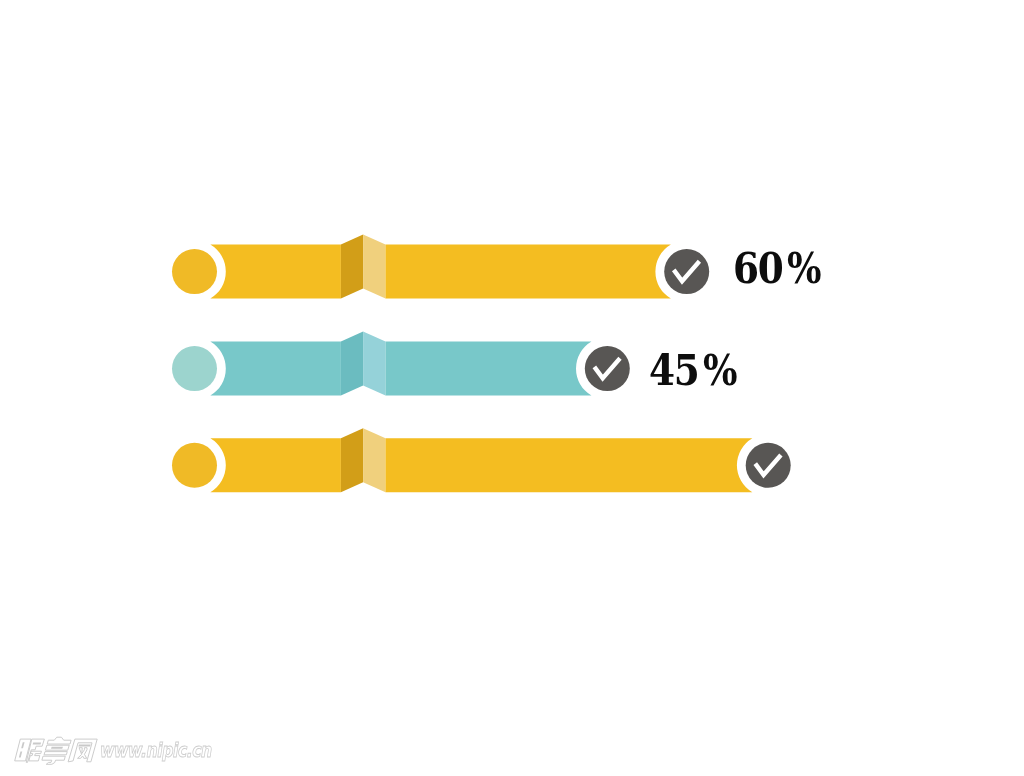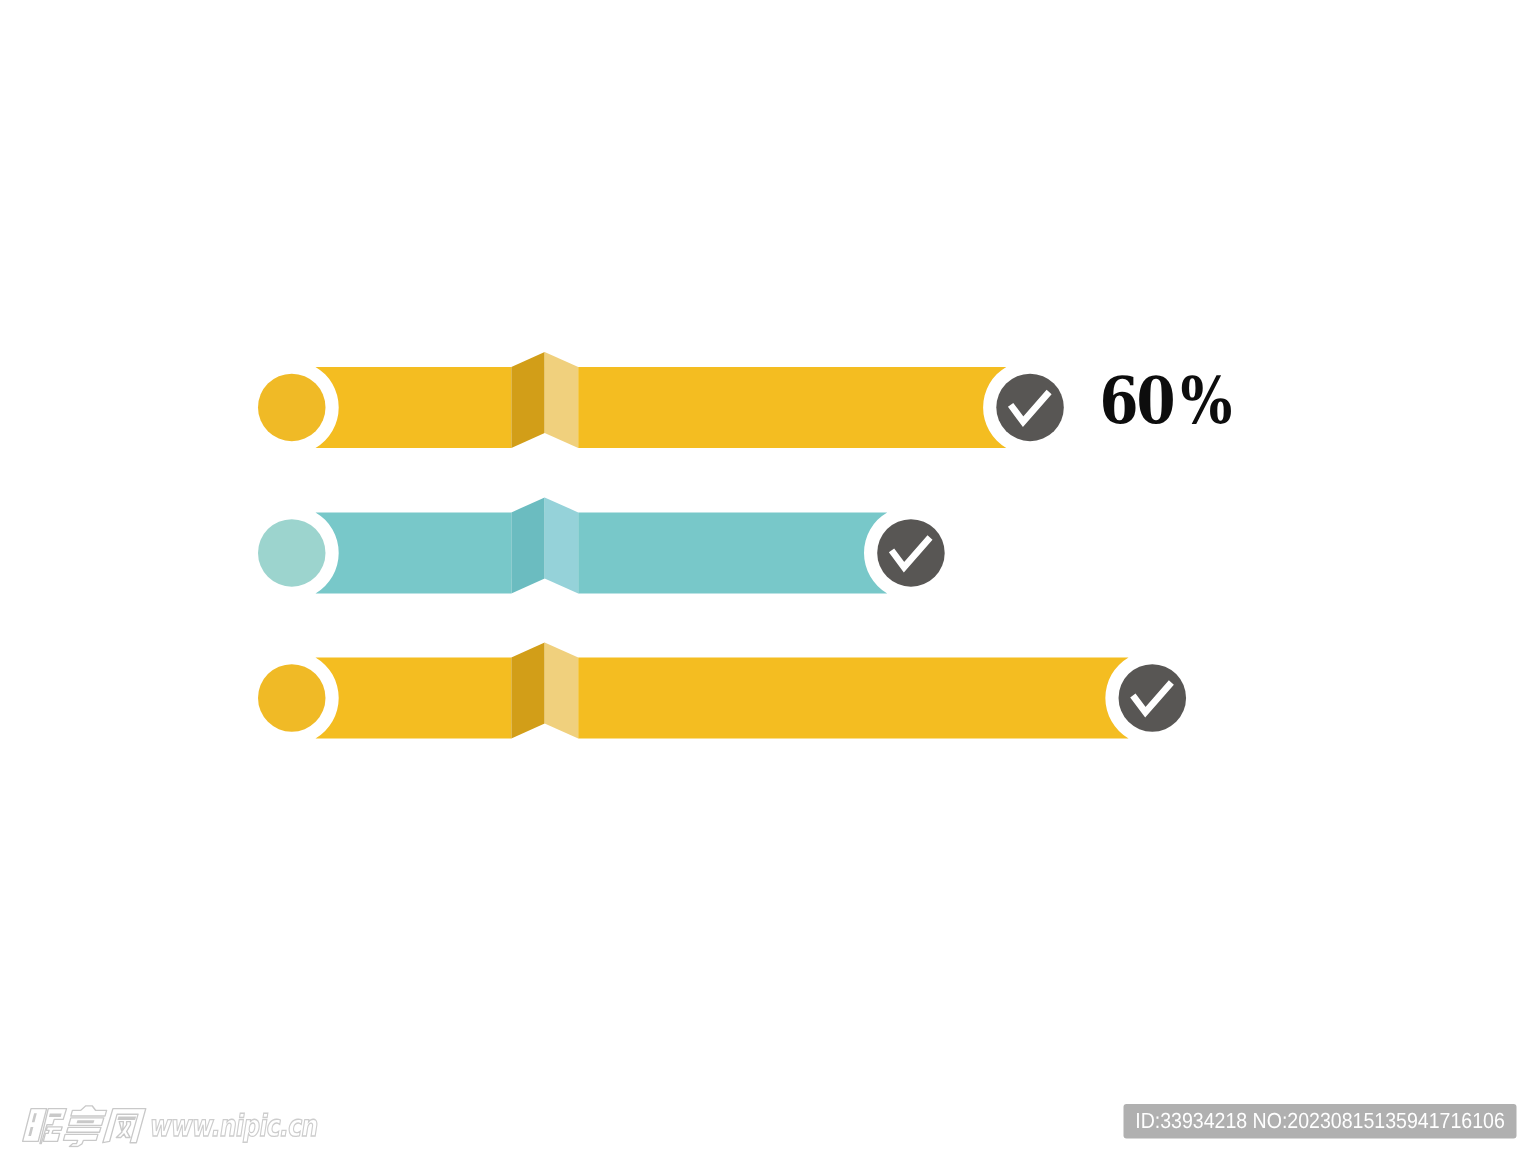--- a/index.html
+++ b/index.html
@@ -59,20 +59,21 @@
         <path fill="#F4BD21" d="M 210.333 438.3 L 340.9 438.3 L 340.9 492.3 L 210.333 492.3 A 31.3 31.3 0 0 0 210.333 438.3 Z"></path>
         <path fill="#D29E18" d="M 340.9 438.3 L 363.1 428.3 L 363.1 482.3 L 340.9 492.3 Z"></path>
         <path fill="#F0D07D" d="M 363.1 428.3 L 385.5 438.3 L 385.5 492.3 L 363.1 482.3 Z"></path>
         <path fill="#F4BD21" d="M 385.5 438.3 L 752.367 438.3 A 31.3 31.3 0 0 0 752.367 492.3 L 385.5 492.3 Z"></path>
         <circle fill="#F0BA26" cx="194.5" cy="465.3" r="22.5"></circle>
         <circle fill="#585654" cx="768.2" cy="465.3" r="22.5"></circle>
         <path fill="none" stroke="#ffffff" stroke-width="4.433" stroke-linecap="butt" stroke-linejoin="miter" stroke-miterlimit="4" d="M 755.24 463.613 L 763.588 474.863 L 780.913 454.995"></path>
       </g>
     </svg>
   <div class="pct" style="left: 732.8px; top: 247px;"><span class="num">60</span><span class="sym">%</span></div>
+  <div class="pct" style="left: 649.2px; top: 349px;"><span class="num">45</span><span class="sym">%</span></div>
 
   <svg id="wm-logo" viewBox="0 0 104 30">
     <g fill="none" stroke="#c9c9c9" stroke-width="0.9" stroke-linejoin="round" stroke-linecap="round">
       <g transform="matrix(1,0,-0.175,1,4.4,0)">
 
         <path d="M5.0 4.1 H15.4 L13.6 25.9 H3.2 Z"></path>
         <path d="M7.6 7.2 H9.4 L8.9 13.2 H7.1 Z" fill="#c9c9c9" stroke="none"></path>
         <path d="M6.9 16.4 H8.7 L8.2 22.4 H6.4 Z" fill="#c9c9c9" stroke="none"></path>
         <path d="M16.5 4.1 H28.7 L27.7 11.2 H21.7 L21.3 14.8 H17.5 L15.9 27.4 H15.0 Z"></path>
         <path d="M18.1 7.4 H26.0 L25.8 9.6 H17.9 Z" fill="#c9c9c9" stroke="none"></path>
@@ -84,16 +85,13 @@
         <path d="M31.9 16.6 H53.8 L53.4 19.8 H31.5 Z"></path>
         <path d="M30.7 21.2 H52.6 L52.2 25.2 H43.6 L43.1 27.6 L40.6 29.3 H35.0 L37.0 27.4 H39.4 L39.8 25.2 H30.3 Z"></path>
 
         <path d="M59.6 4.1 H81.5 L79.2 26.8 H75.0 L77.0 7.8 H63.0 L61.2 25.9 L56.8 26.8 Z"></path>
         <path d="M64.2 9.4 H76.0 L75.7 11.6 H63.9 Z" fill="#c9c9c9" stroke="none"></path>
         <path d="M65.3 12.7 H68.1 L68.6 18.6 L70.6 14.8 L70.2 12.7 H72.8 L73.2 14.8 L71.4 19.3 L74.4 23.3 H71.5 L69.9 21.0 L68.3 23.3 H65.2 L68.4 19.7 Z"></path>
       </g>
     </g>
   </svg>
   <div id="wm-site">www.nipic.cn</div>
-  <div id="wm-id">
-      <span>ID:33934218 NO:20230815135941716106</span>
-    </div>
 </div>
 
 </body></html>

